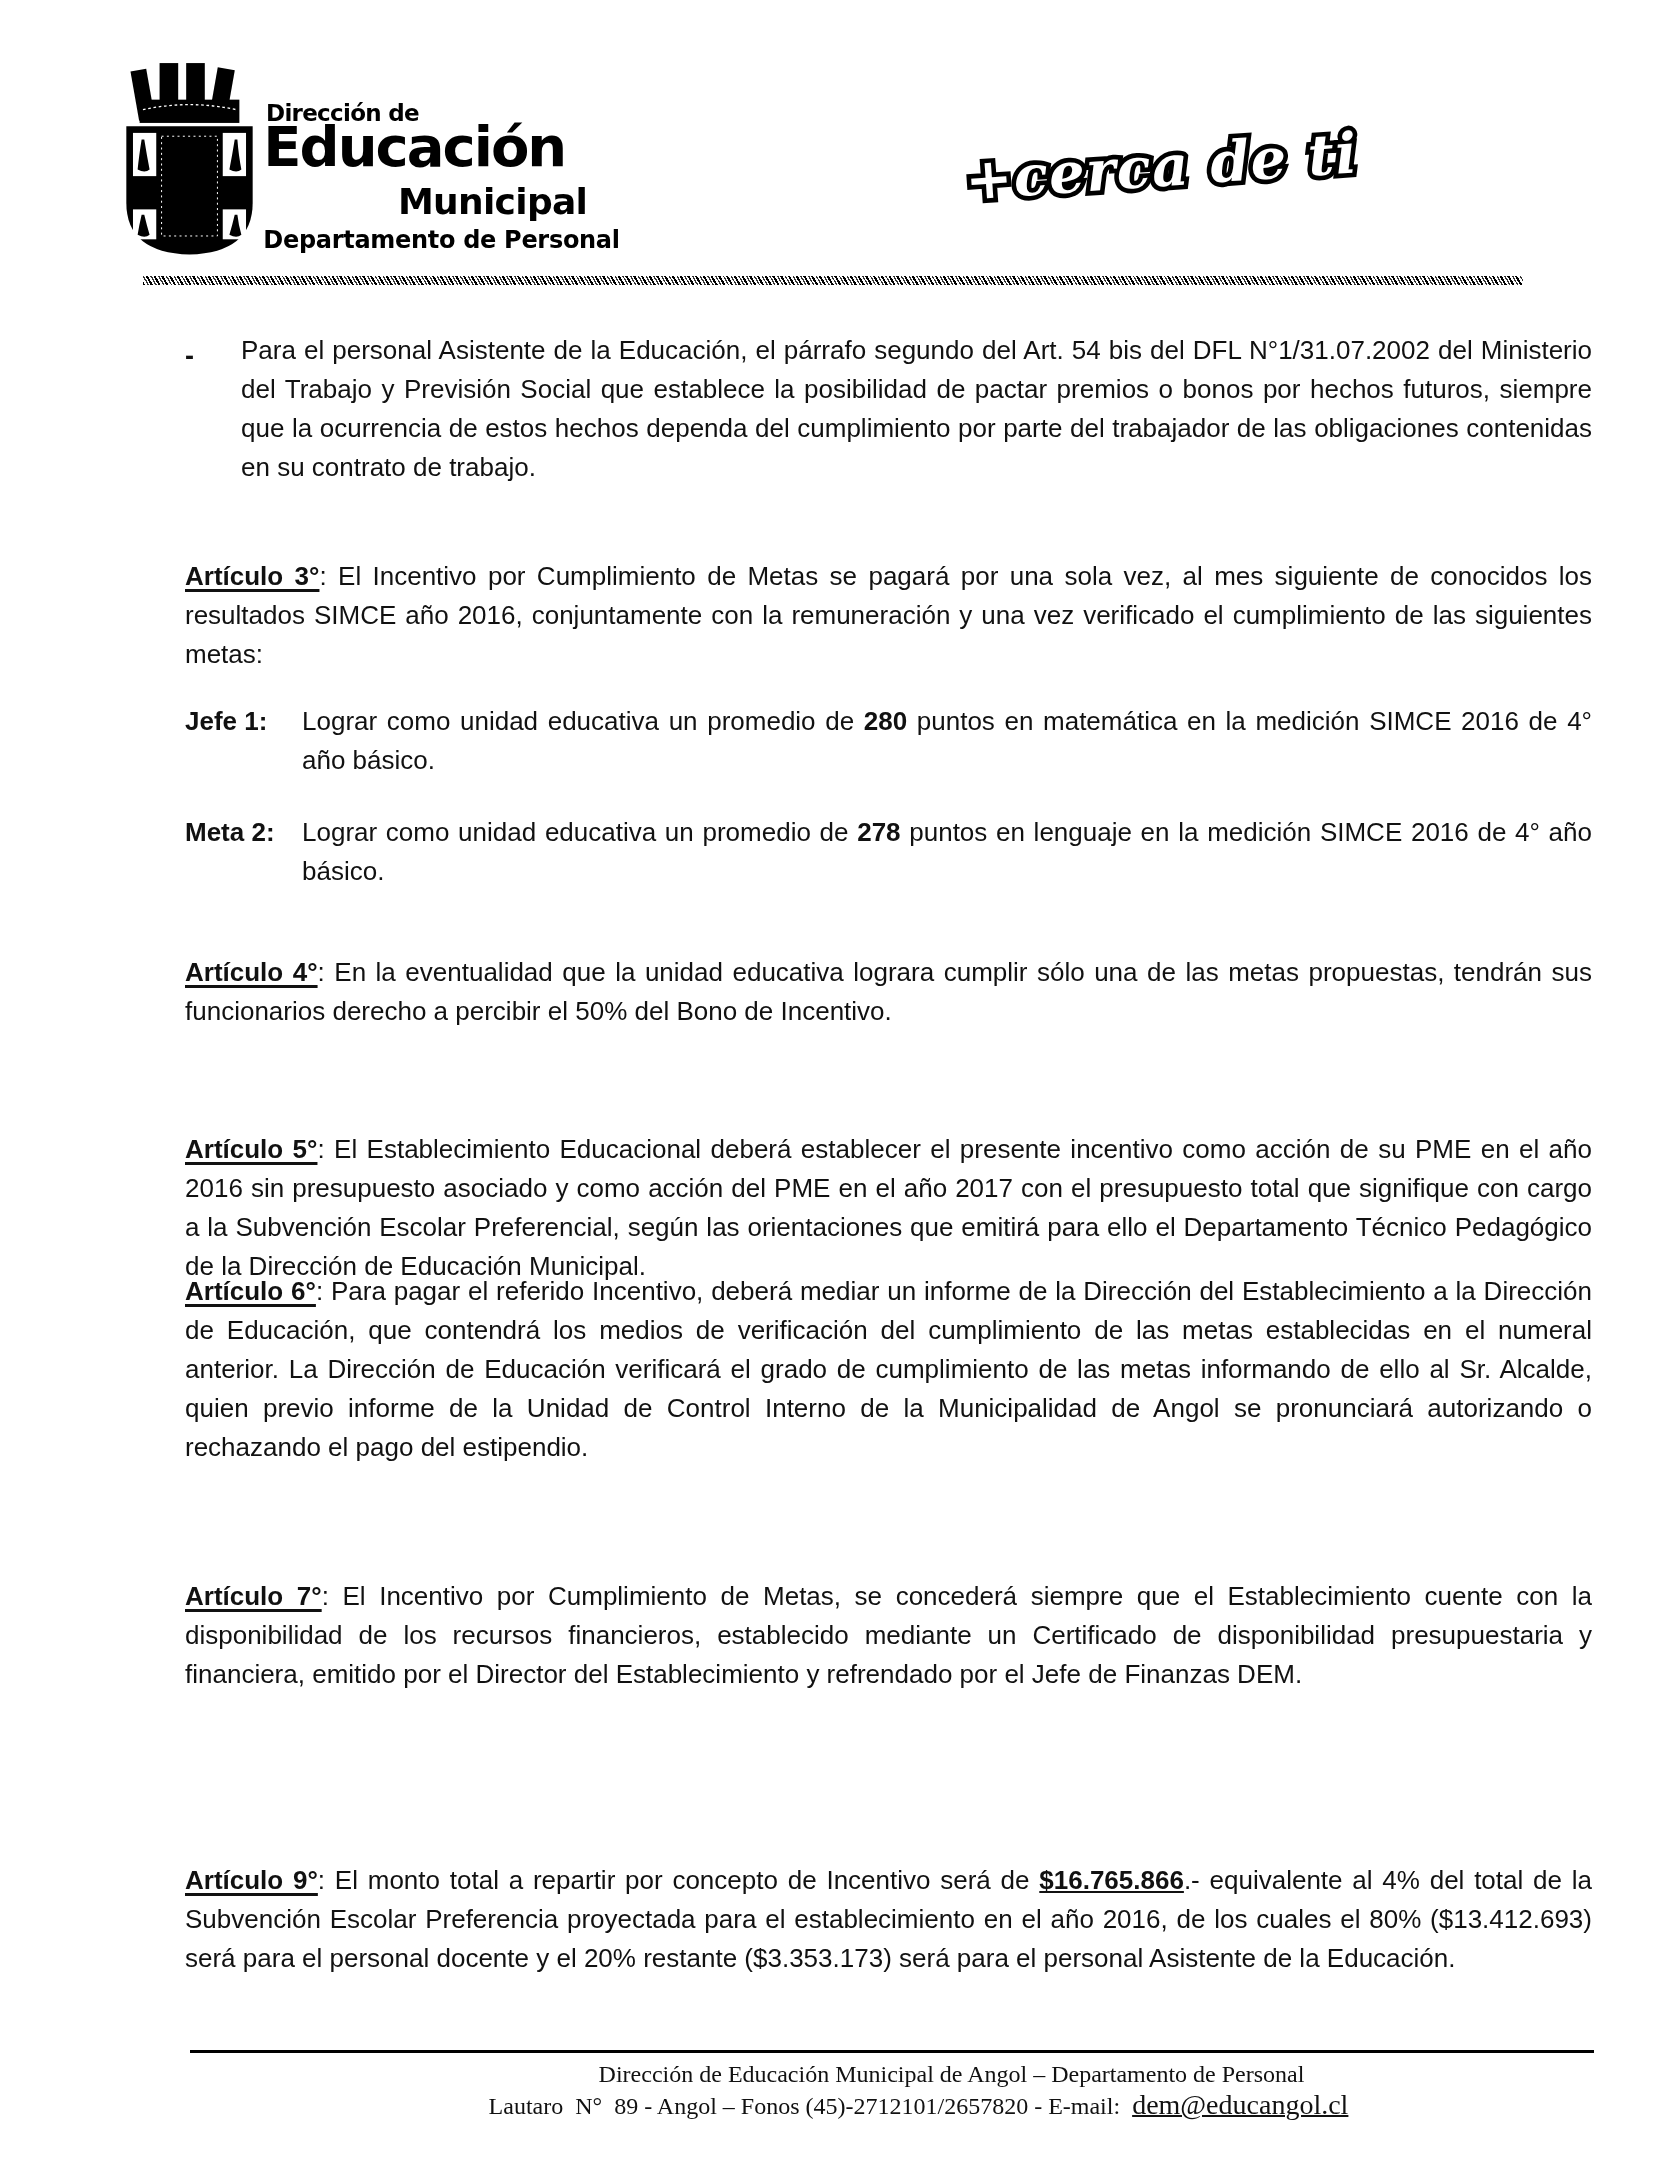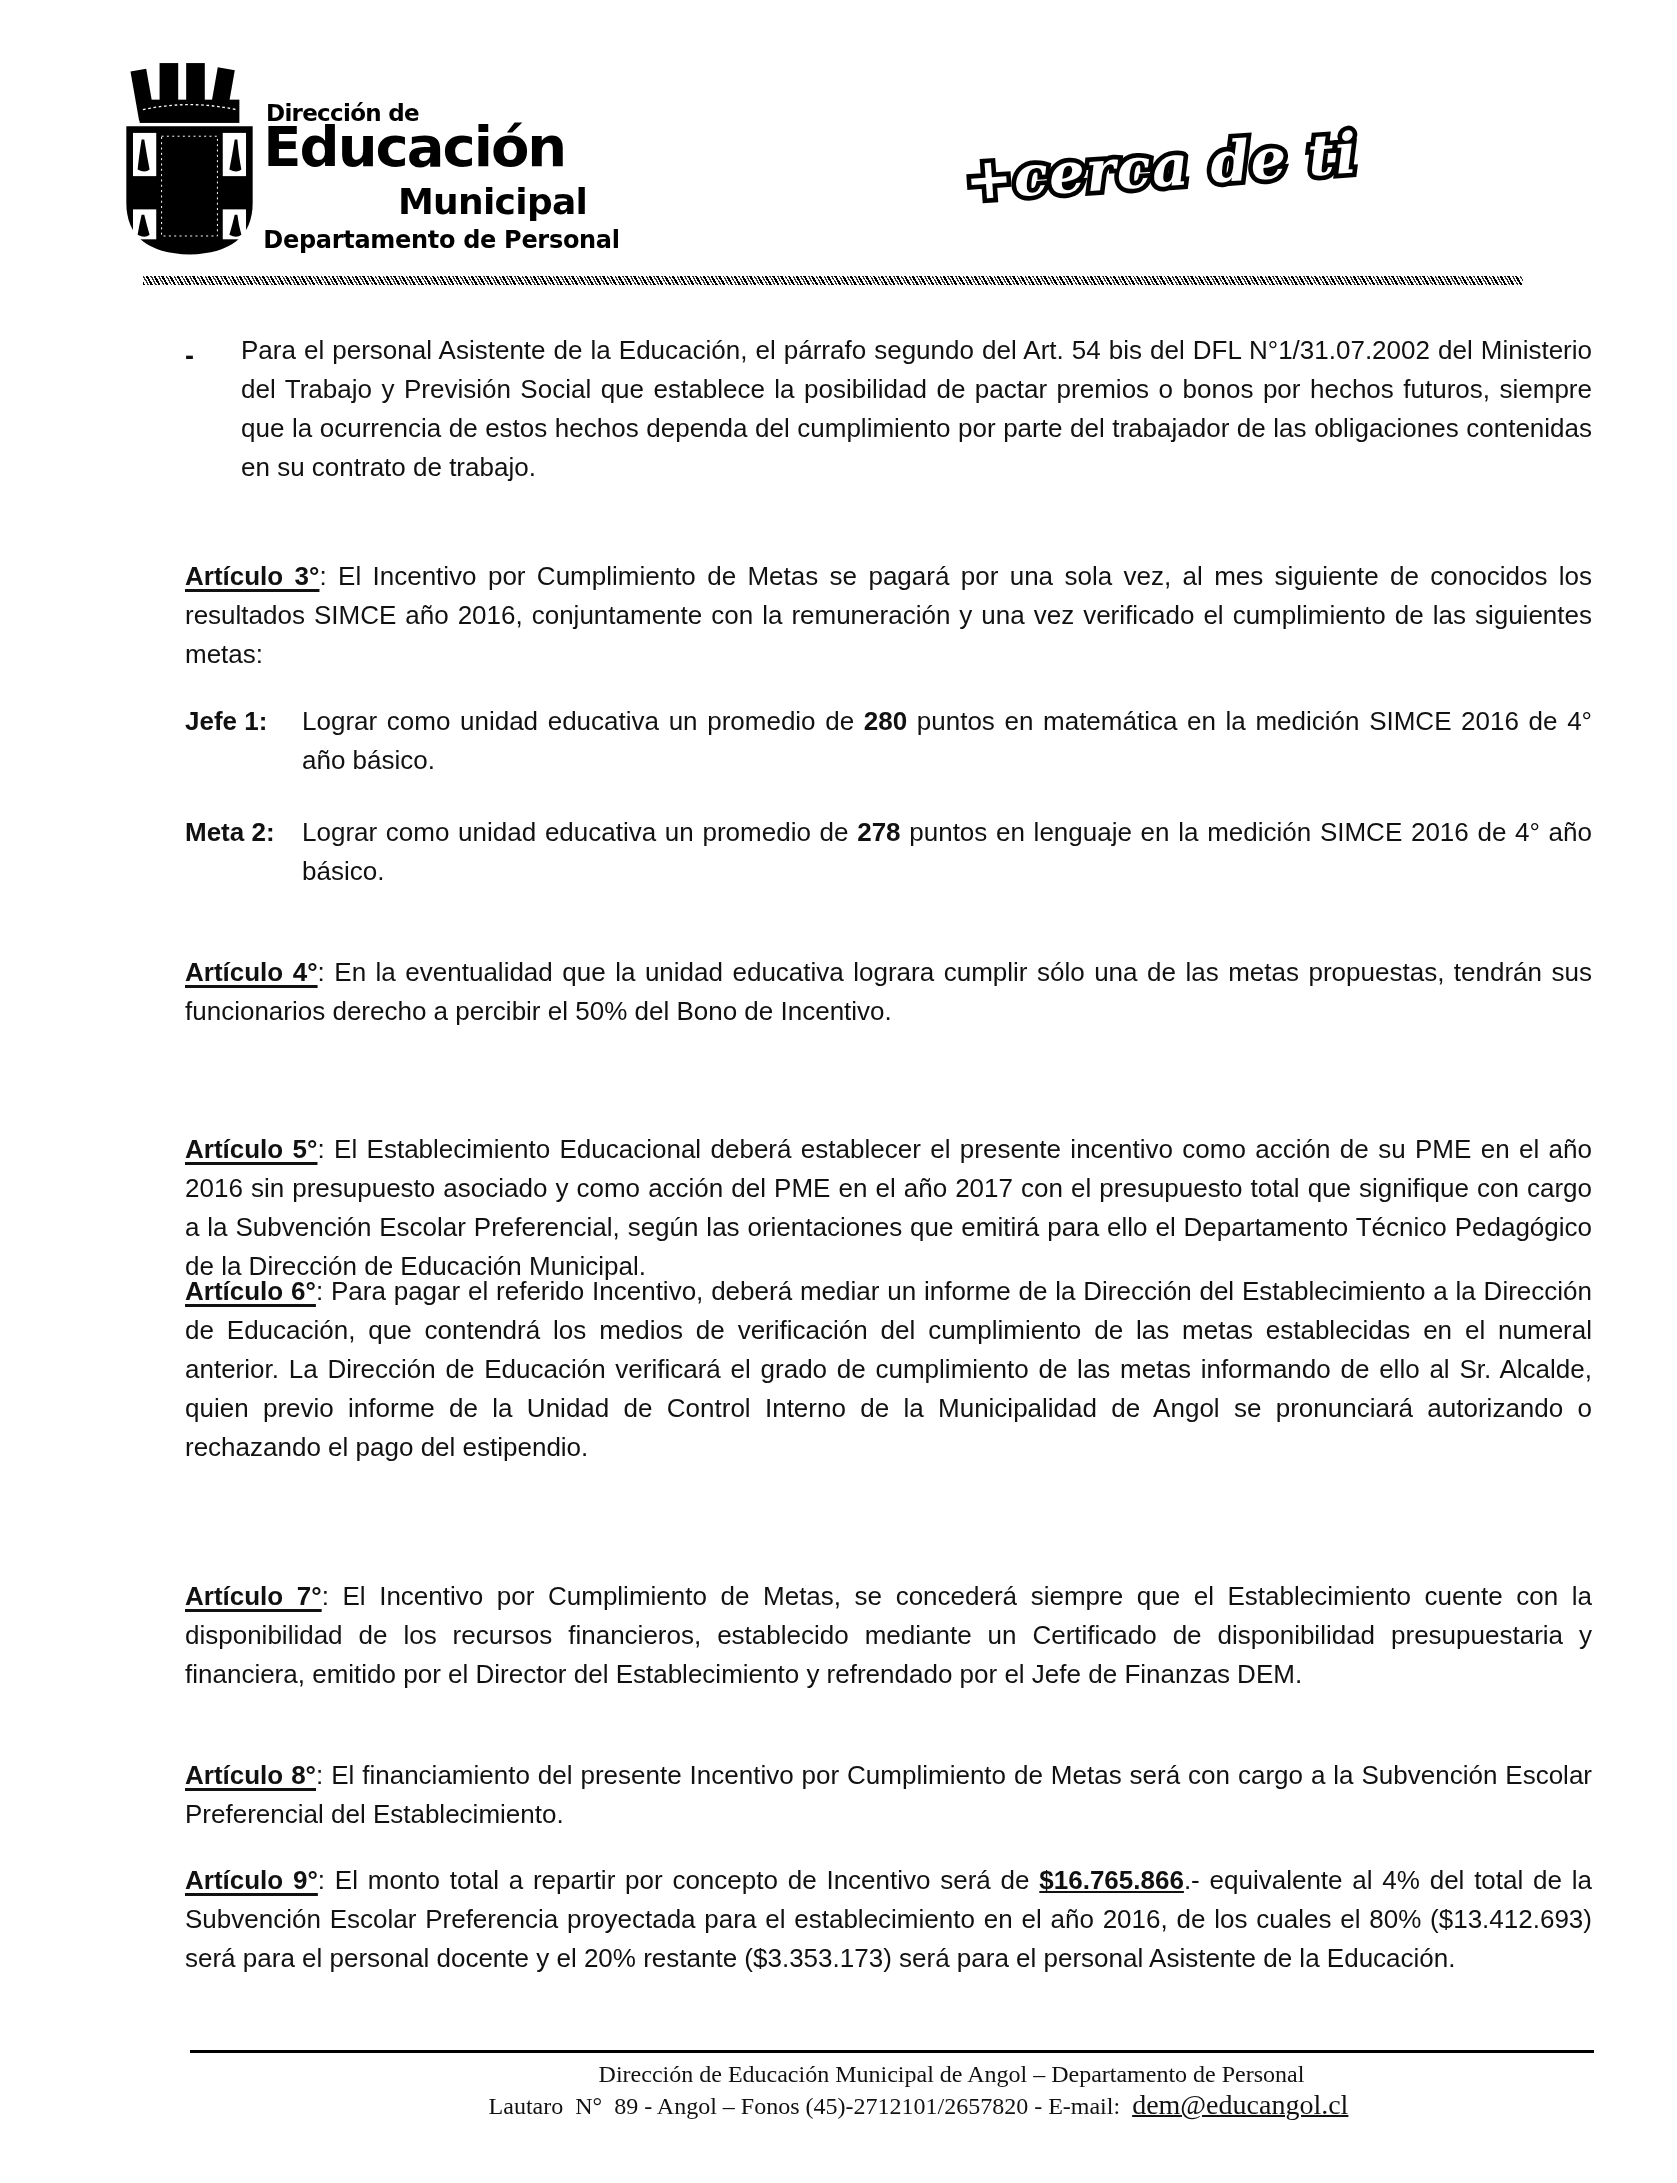--- a/index.html
+++ b/index.html
@@ -110,23 +110,20 @@
   </div>
 
   <div class="txt" style="top:1272px;">
     <span class="art-label">Artículo 6°</span><span>: Para pagar el referido Incentivo, deberá mediar un informe de la Dirección del Establecimiento a la Dirección de Educación, que contendrá los medios de verificación del cumplimiento de las metas establecidas en el numeral anterior. La Dirección de Educación verificará el grado de cumplimiento de las metas informando de ello al Sr. Alcalde, quien previo informe de la Unidad de Control Interno de la Municipalidad de Angol se pronunciará autorizando o rechazando el pago del estipendio.</span>
   </div>
 
   <div class="txt" style="top:1577px;">
     <span class="art-label">Artículo 7°</span><span>: El  Incentivo por Cumplimiento de Metas, se concederá siempre que el Establecimiento cuente con la disponibilidad de los recursos financieros, establecido mediante un Certificado de disponibilidad presupuestaria y financiera, emitido por el Director del Establecimiento y refrendado por el Jefe de Finanzas DEM.</span>
   </div>
 
-  <div class="txt" style="top:1756px;">
-    <span class="art-label">Artículo 8°</span><span>: El financiamiento del presente Incentivo por Cumplimiento de Metas será con cargo a la Subvención Escolar Preferencial del Establecimiento.</span>
-  </div>
 
   <div class="txt" style="top:1861px;">
     <span class="art-label">Artículo 9°</span><span>: El monto total a repartir por concepto de Incentivo será de </span><b>$16.765.866</b><span>.- equivalente al 4% del total de la Subvención Escolar Preferencia proyectada para el establecimiento en el año 2016, de los cuales el 80% ($13.412.693) será para el personal docente y el 20% restante ($3.353.173) será para el personal Asistente de la Educación.</span>
   </div>
 
   <div class="footer-rule"></div>
   <div class="footer footer-line1">Dirección de Educación Municipal de Angol – Departamento de Personal</div>
   <div class="footer footer-line2">
     <span style="white-space:pre;">Lautaro  N°  89 - Angol – Fonos (45)-2712101/2657820 - E-mail:  </span><span class="footer-email">dem@educangol.cl</span>
   </div>

